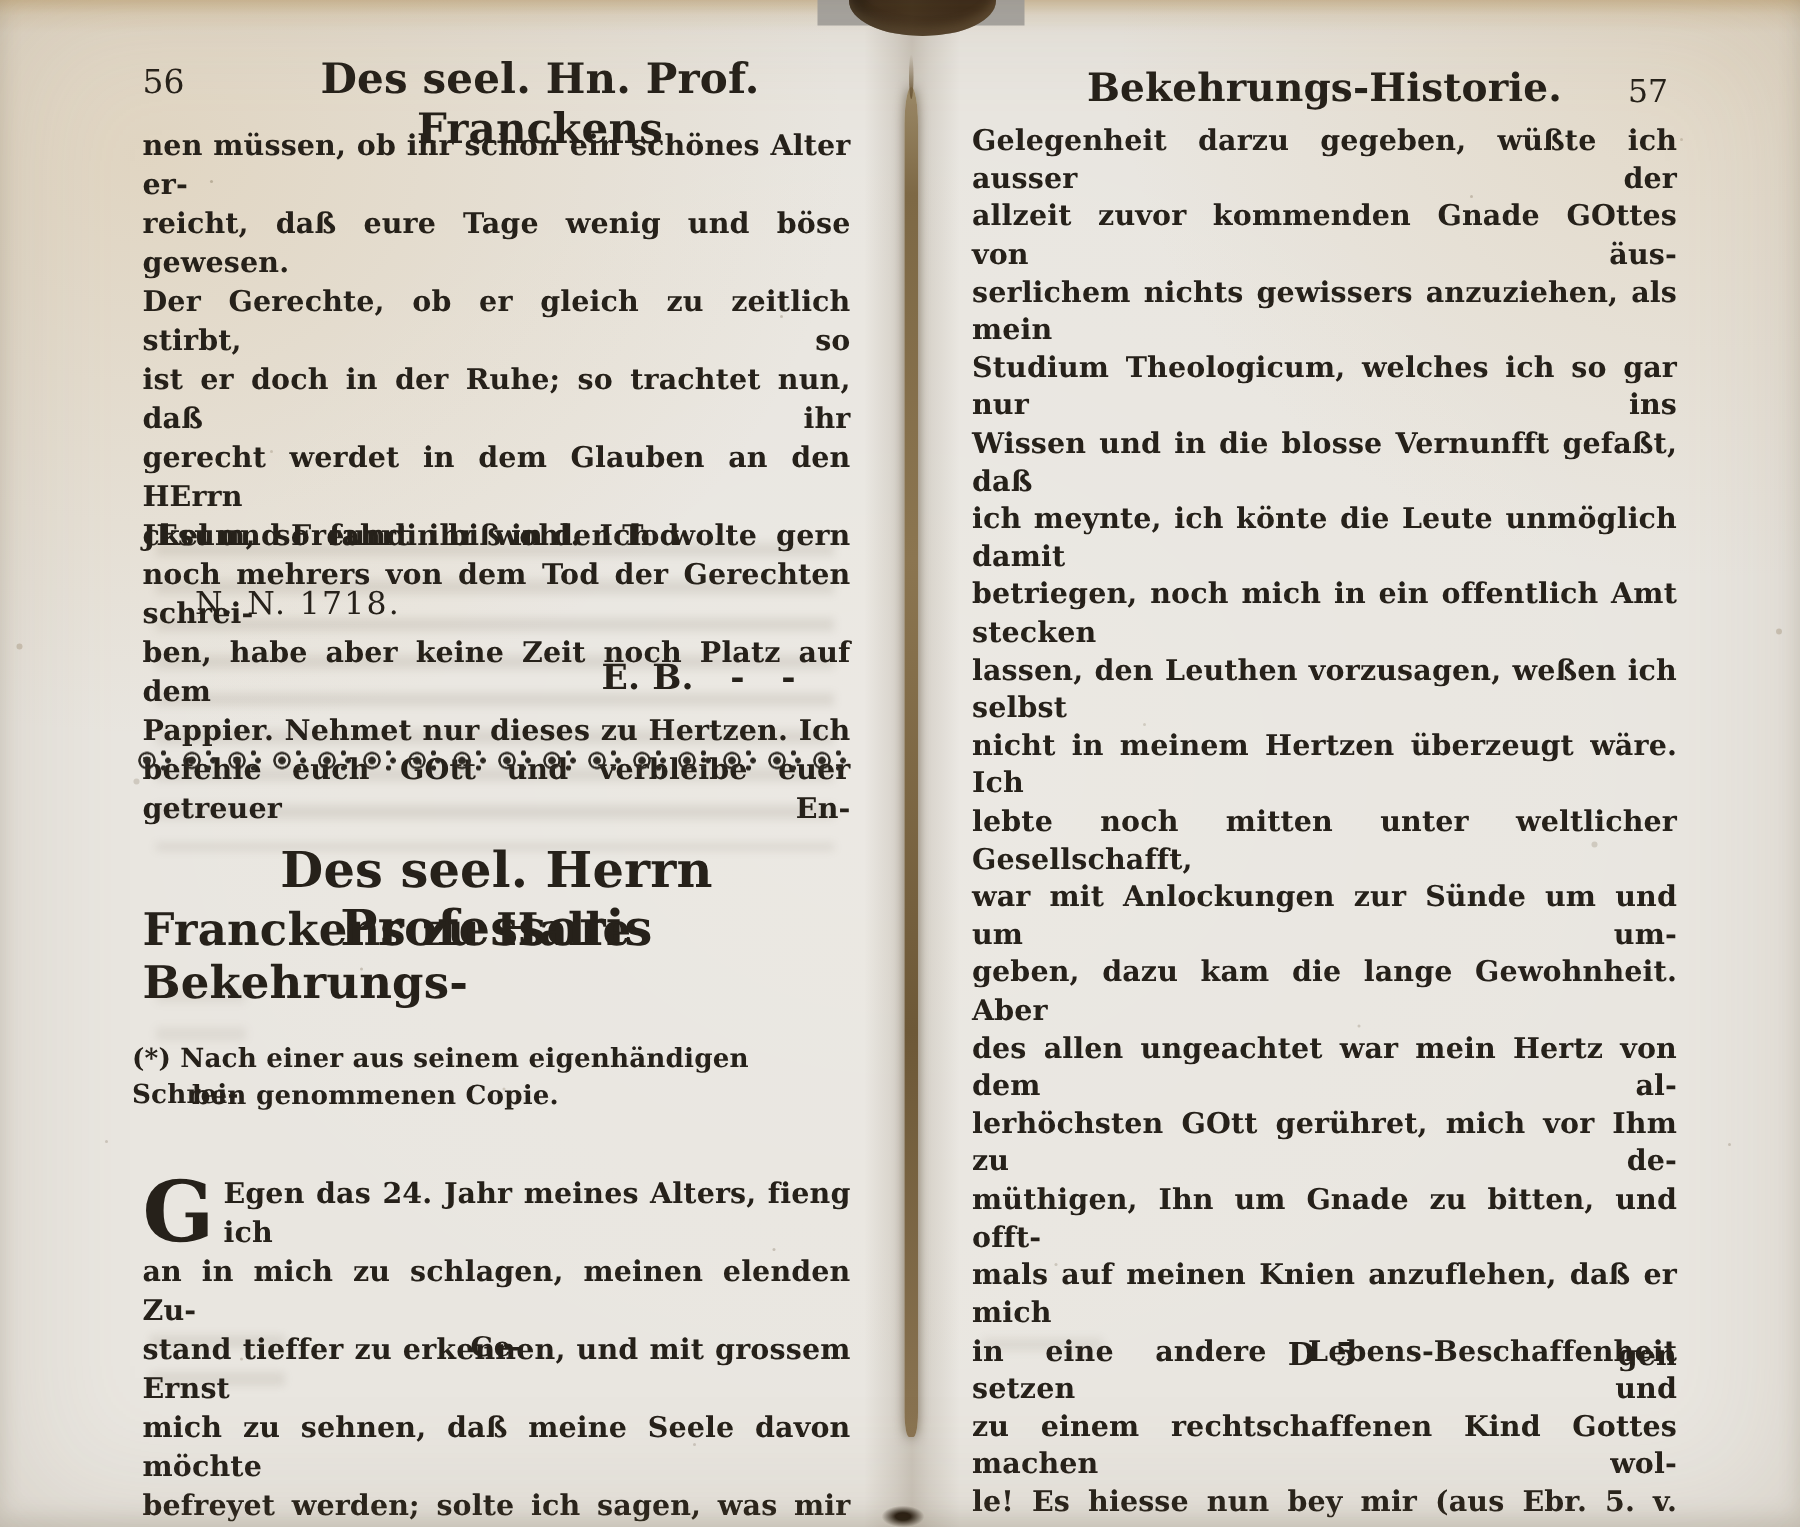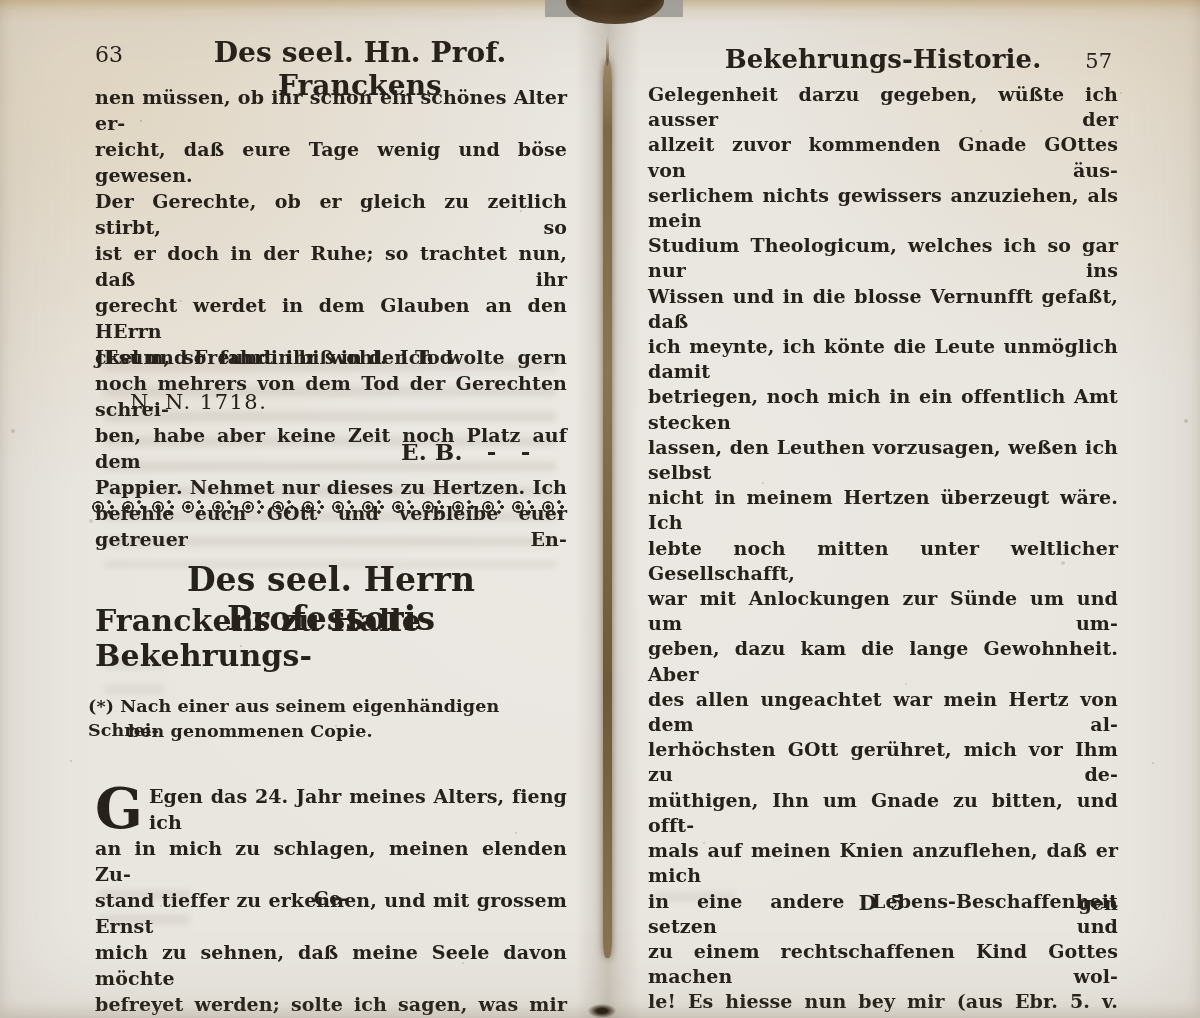--- a/index.html
+++ b/index.html
@@ -109,21 +109,21 @@
 <div class="gutter-bottom-dot"></div>
 
 <div class="ghost ghost-a"></div>
 <div class="ghost ghost-b"></div>
 <div class="ghost ghost-c"></div>
 <div class="ghost ghost-d"></div>
 
 <div class="page page-left">
 
   <div class="blk lp-header">
-    <span class="lp-num">63</span>
+    <span class="lp-num">56</span>
     <span class="lp-title fraktur">Des seel. Hn. Prof. Franckens</span>
   </div>
 
   <div class="blk lp-body bodysize fraktur justify-all">nen müssen, ob ihr schon ein schönes Alter er-
 reicht, daß eure Tage wenig und böse gewesen.
 Der Gerechte, ob er gleich zu zeitlich stirbt, so
 ist er doch in der Ruhe; so trachtet nun, daß ihr
 gerecht werdet in dem Glauben an den HErrn
 JEsum, so fahrt ihr wohl.  Ich wolte gern
 noch mehrers von dem Tod der Gerechten schrei-

